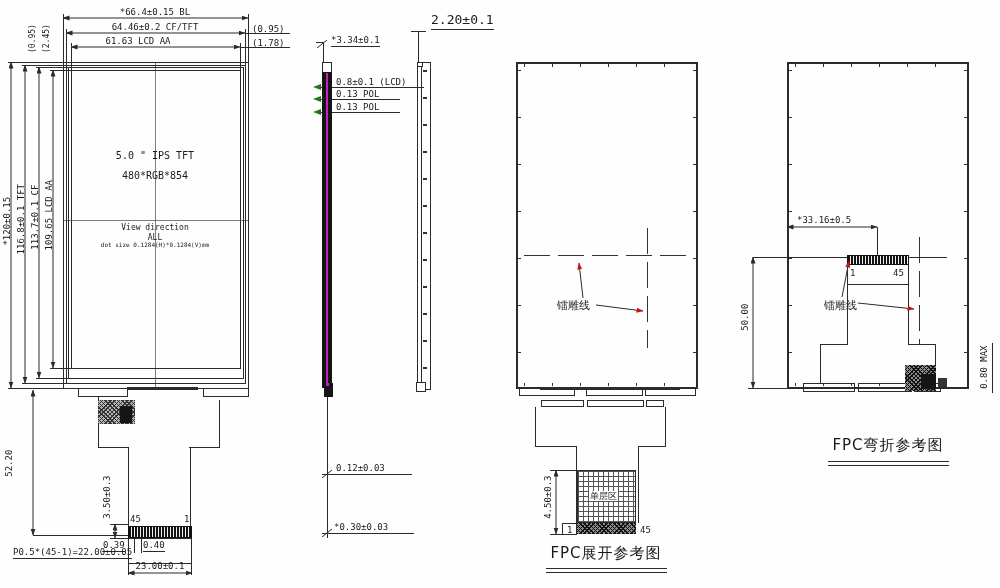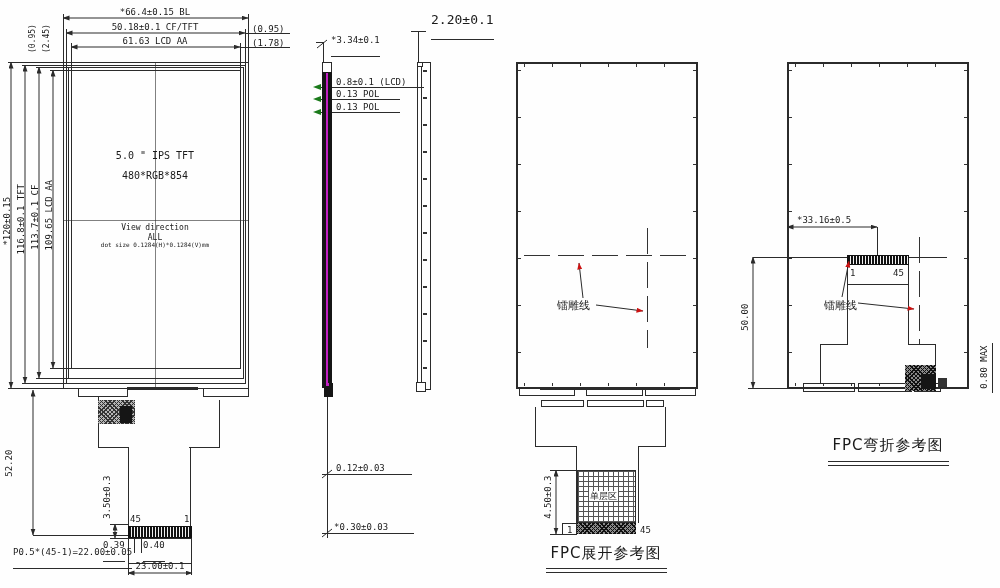--- a/index.html
+++ b/index.html
@@ -4,21 +4,21 @@
 <style>
   *{margin:0;padding:0;box-sizing:border-box}
   html,body{background:#fff}
   #canvas{position:relative;width:1000px;height:588px;background:#fefefe;overflow:hidden;
           font-family:"DejaVu Sans Mono","Liberation Mono",monospace;color:#1a1a1a}
   .ln,.bx,.txt,.tk,.grp{position:absolute}
   .ln{background:#2b2b2b}
   .bx{border:1px solid #2b2b2b}
   .txt{font-size:9px;line-height:1.15;white-space:nowrap}
   .c{text-align:center}
-  .u{border-bottom:1px solid #2b2b2b;padding-bottom:11px}
+  .u{border-bottom:1px solid #2b2b2b;padding-bottom:1px}
   .rot{transform:rotate(-90deg)}
   .big{font-size:13px}
   .small{font-size:8px}
   .tiny{font-size:6px}
   .cjk{font-family:"DejaVu Sans","Liberation Sans",sans-serif}
   .cap{font-size:15px;letter-spacing:1px;font-family:"DejaVu Sans","Liberation Sans",sans-serif}
   .ticksR{background:repeating-linear-gradient(to right,#333 0 1px,transparent 1px 28px)}
   .ticksB{background:repeating-linear-gradient(to bottom,#333 0 1px,transparent 1px 47px)}
   .dashR{background:repeating-linear-gradient(to right,#333 0 26px,transparent 26px 34px)}
   .dashB{background:repeating-linear-gradient(to bottom,#333 0 26px,transparent 26px 34px)}
@@ -40,22 +40,22 @@
 
   <div class="grp">
     <div class="bx" style="left:63px;top:62px;width:186px;height:327px"></div>
     <div class="bx" style="left:66px;top:65px;width:180px;height:319px"></div>
     <div class="bx" style="left:68px;top:67px;width:176px;height:312px"></div>
     <div class="bx" style="left:71px;top:70px;width:170px;height:299px"></div>
     <div class="ln" style="left:155px;top:62px;width:1px;height:327px;opacity:.6"></div>
     <div class="ln" style="left:63px;top:220px;width:186px;height:1px;opacity:.6"></div>
 
     <div class="txt c" style="left:95px;top:7px;width:120px">*66.4±0.15 BL</div>
-    <div class="txt c" style="left:95px;top:22px;width:120px">50.18±0.1 CF/TFT</div>
-    <div class="txt c" style="left:95px;top:36px;width:120px">61.63 LCD AA</div>
+    <div class="txt c" style="left:95px;top:22px;width:120px">64.46±0.2 CF/TFT</div>
+    <div class="txt c" style="left:78px;top:36px;width:120px">61.63 LCD AA</div>
     <div class="txt" style="left:252px;top:24px">(0.95)</div>
     <div class="txt" style="left:252px;top:38px">(1.78)</div>
     <div class="ln" style="left:246px;top:33px;width:44px;height:1px"></div>
     <div class="ln" style="left:241px;top:47px;width:49px;height:1px"></div>
     <div class="ln" style="left:63px;top:14px;width:1px;height:48px"></div>
     <div class="ln" style="left:248px;top:14px;width:1px;height:48px"></div>
     <div class="ln" style="left:66px;top:29px;width:1px;height:36px"></div>
     <div class="ln" style="left:245px;top:29px;width:1px;height:36px"></div>
     <div class="ln" style="left:71px;top:43px;width:1px;height:27px"></div>
     <div class="ln" style="left:240px;top:43px;width:1px;height:27px"></div>

